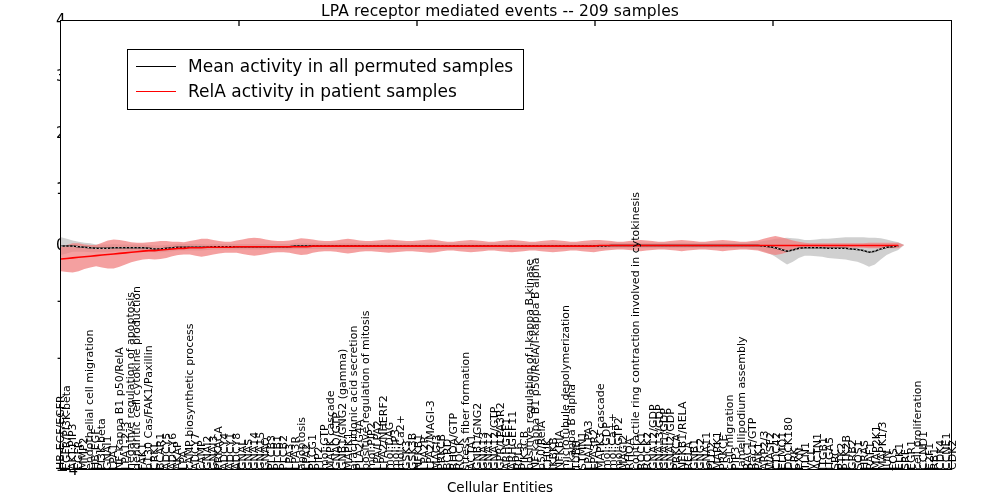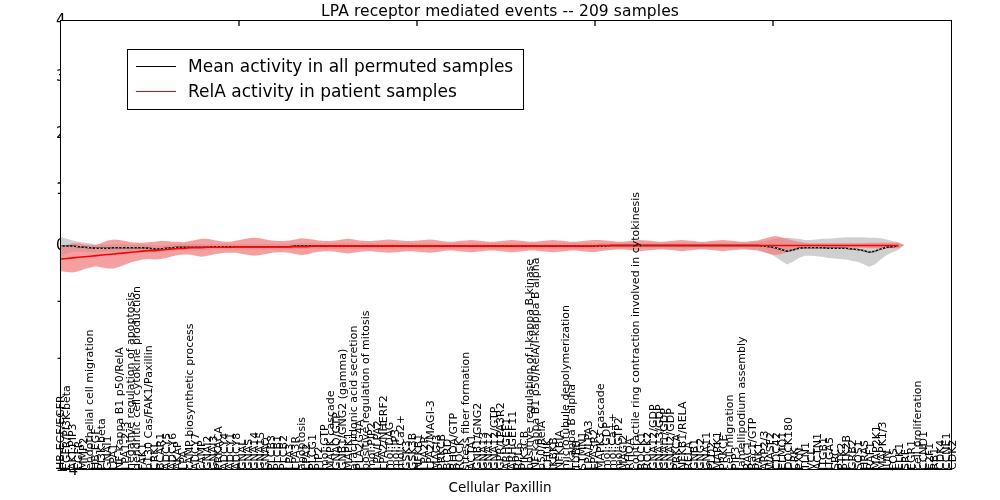--- a/index.html
+++ b/index.html
@@ -33,21 +33,21 @@
         transform:rotate(-90deg) translateY(50%);
         font-size:11px;line-height:1;white-space:nowrap;color:#000;}
 </style>
 </head>
 <body>
 
 <div id="fig">
 
   <div id="title">LPA receptor mediated events -- 209 samples</div>
 
-  <div id="xlabel">Cellular Paxillin</div>
+  <div id="xlabel">Cellular Entities</div>
 
   <div id="yticks">
       <div class="ylab" style="top: 20px;">4</div>
       <div class="ylab" style="top: 76.25px;">3</div>
       <div style="position: absolute; left: 60px; top: 75.6px; width: 5px; height: 1.3px; background: rgb(0, 0, 0);"></div>
       <div class="ylab" style="top: 132.5px;">2</div>
       <div style="position: absolute; left: 60px; top: 131.85px; width: 5px; height: 1.3px; background: rgb(0, 0, 0);"></div>
       <div class="ylab" style="top: 188.75px;">1</div>
       <div style="position: absolute; left: 60px; top: 188.1px; width: 5px; height: 1.3px; background: rgb(0, 0, 0);"></div>
       <div class="ylab" style="top: 245px;">0</div>

